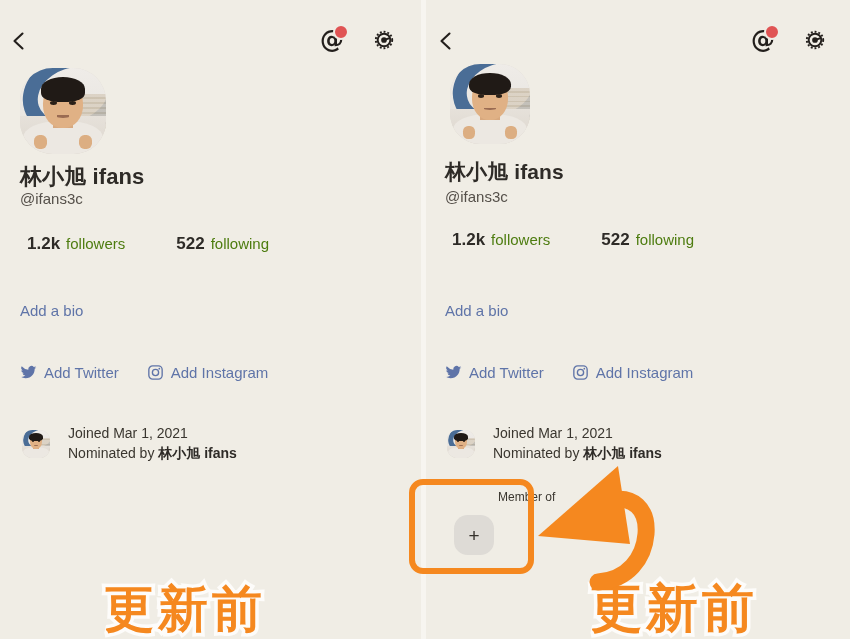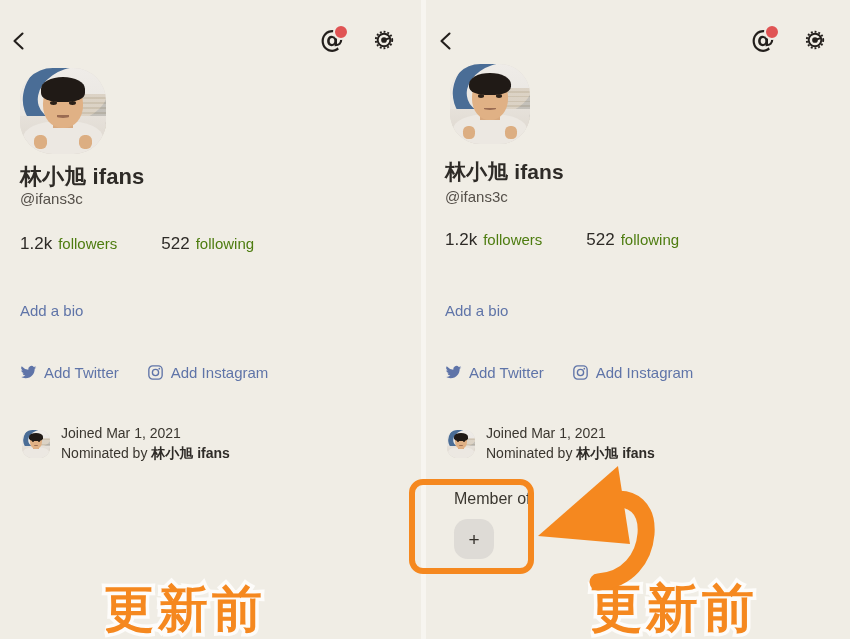--- a/index.html
+++ b/index.html
@@ -51,28 +51,28 @@
   .av-eye{position:absolute;width:8%;height:4.5%;background:#2a2018;border-radius:50%;}
   .av-mouth{position:absolute;left:43%;top:55%;width:14%;height:3%;
     background:#9a6b52;border-radius:0 0 60% 60%;}
   .av-hand{position:absolute;width:15%;height:16%;background:#dcae82;border-radius:42%;bottom:6%;}
 
   
   .disp-name{position:absolute;color:#2e2b27;font-weight:700;letter-spacing:.1px;}
   .handle{position:absolute;color:#55504a;}
   .stats{position:absolute;display:flex;}
   .stat{display:flex;align-items:baseline;gap:6px;cursor:pointer;}
-  .stat-num{font-weight:400;color:#2e2b27;}
+  .stat-num{font-weight:700;color:#2e2b27;margin-left:7px;}
   .stat-lbl{color:#4d7c0f;}
   .bio-link{position:absolute;color:#5f74a8;cursor:pointer;}
   .social-row{position:absolute;display:flex;align-items:center;}
   .social{display:flex;align-items:center;gap:7px;color:#5f74a8;cursor:pointer;}
   .social svg{display:block;}
 
-  .joined{position:absolute;display:flex;align-items:center;gap:11px;}
+  .joined{position:absolute;display:flex;align-items:center;gap:18px;}
   .mini-av{width:28px;height:28px;border-radius:38%;overflow:hidden;position:relative;flex:none;background:#ded9d2;}
   .joined-lines{line-height:1.42;color:#3a362f;}
   .joined-lines .b{font-weight:700;color:#2e2b27;}
 
   
   .memberof{position:absolute;}
   .mo-title{color:#3a362f;}
   .mo-plus{width:40px;height:40px;border-radius:34%;background:#dedbd6;
     display:flex;align-items:center;justify-content:center;color:#35312b;
     font-size:19px;line-height:1;cursor:pointer;margin-top:11px;}
@@ -300,21 +300,21 @@
           <div class="av-mouth"></div>
         </div>
       </div>
       <div class="joined-lines">
         <div>Joined Mar 1, 2021</div>
         <div><span>Nominated by </span><span class="b">林小旭 ifans</span></div>
       </div>
     </div>
 
     <div class="memberof" style="left:28px;top:490px;">
-      <div class="mo-title" style="font-size:16px;">Member of</div>
+      <div class="mo-title" style="font-size:12px;margin-left:44px;">Member of</div>
       <div class="mo-plus">+</div>
     </div>
 
     <div class="cn-overlay" style="left:164px;top:574px;font-size:52px;">更新前</div>
   </div>
 
   <div class="hl-box" style="left:409px;top:479px;width:125px;height:95px;"></div>
 
   <div class="arrow-wrap" style="left:520px;top:462px;width:160px;height:130px;">
     <svg width="160" height="130" viewBox="0 0 160 130" aria-hidden="true">

